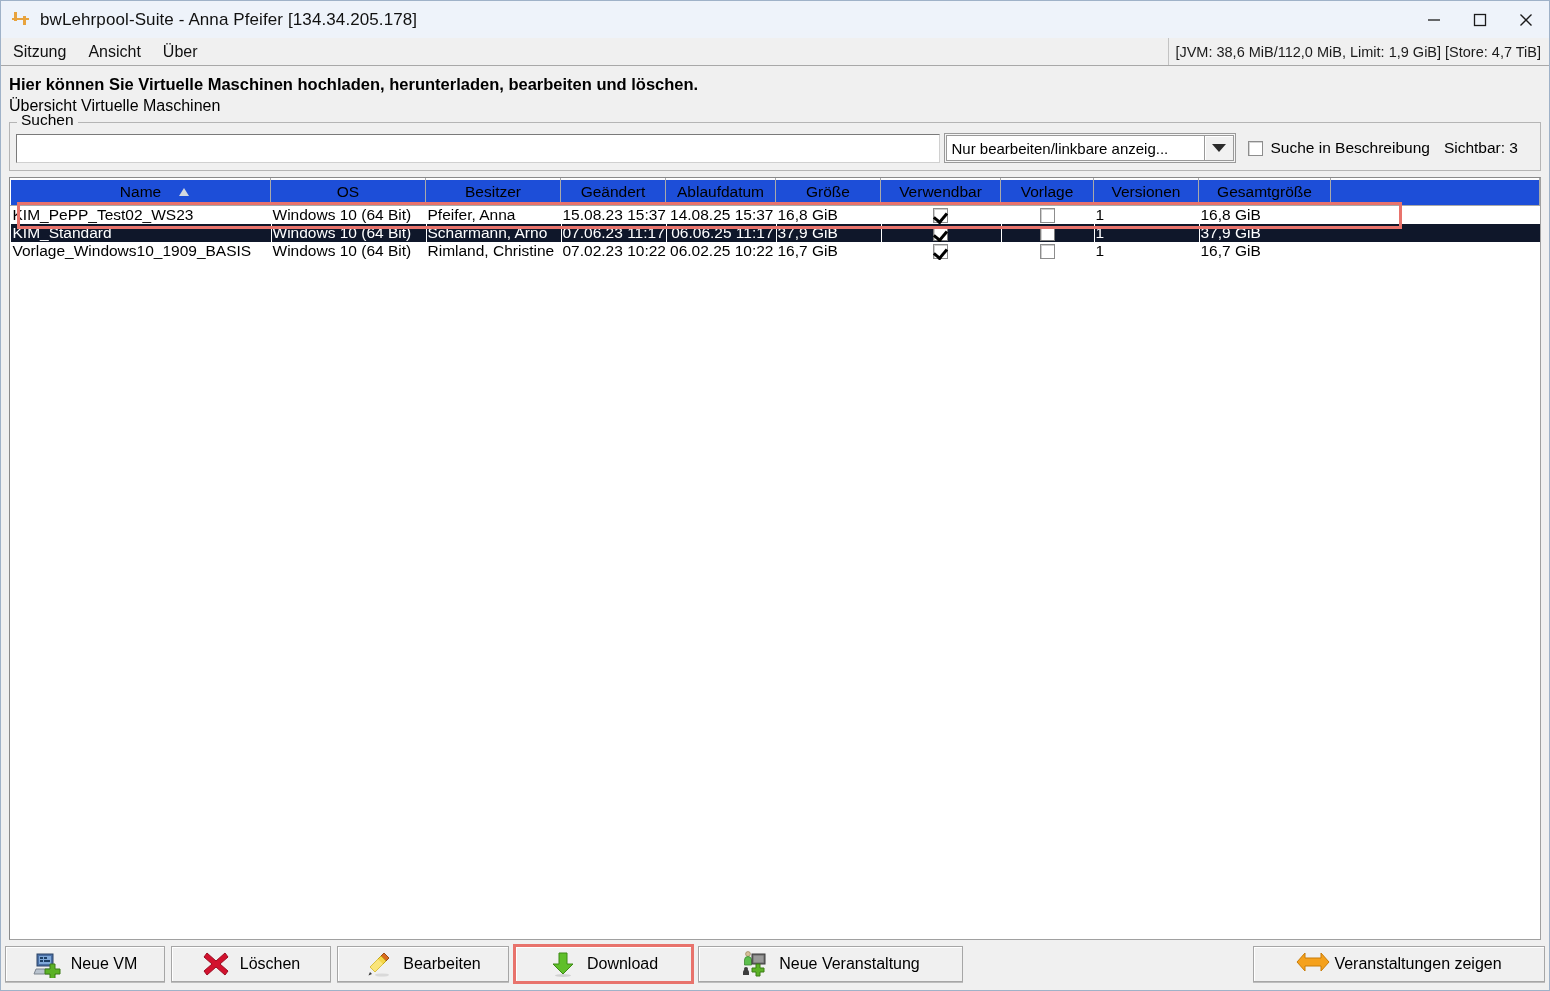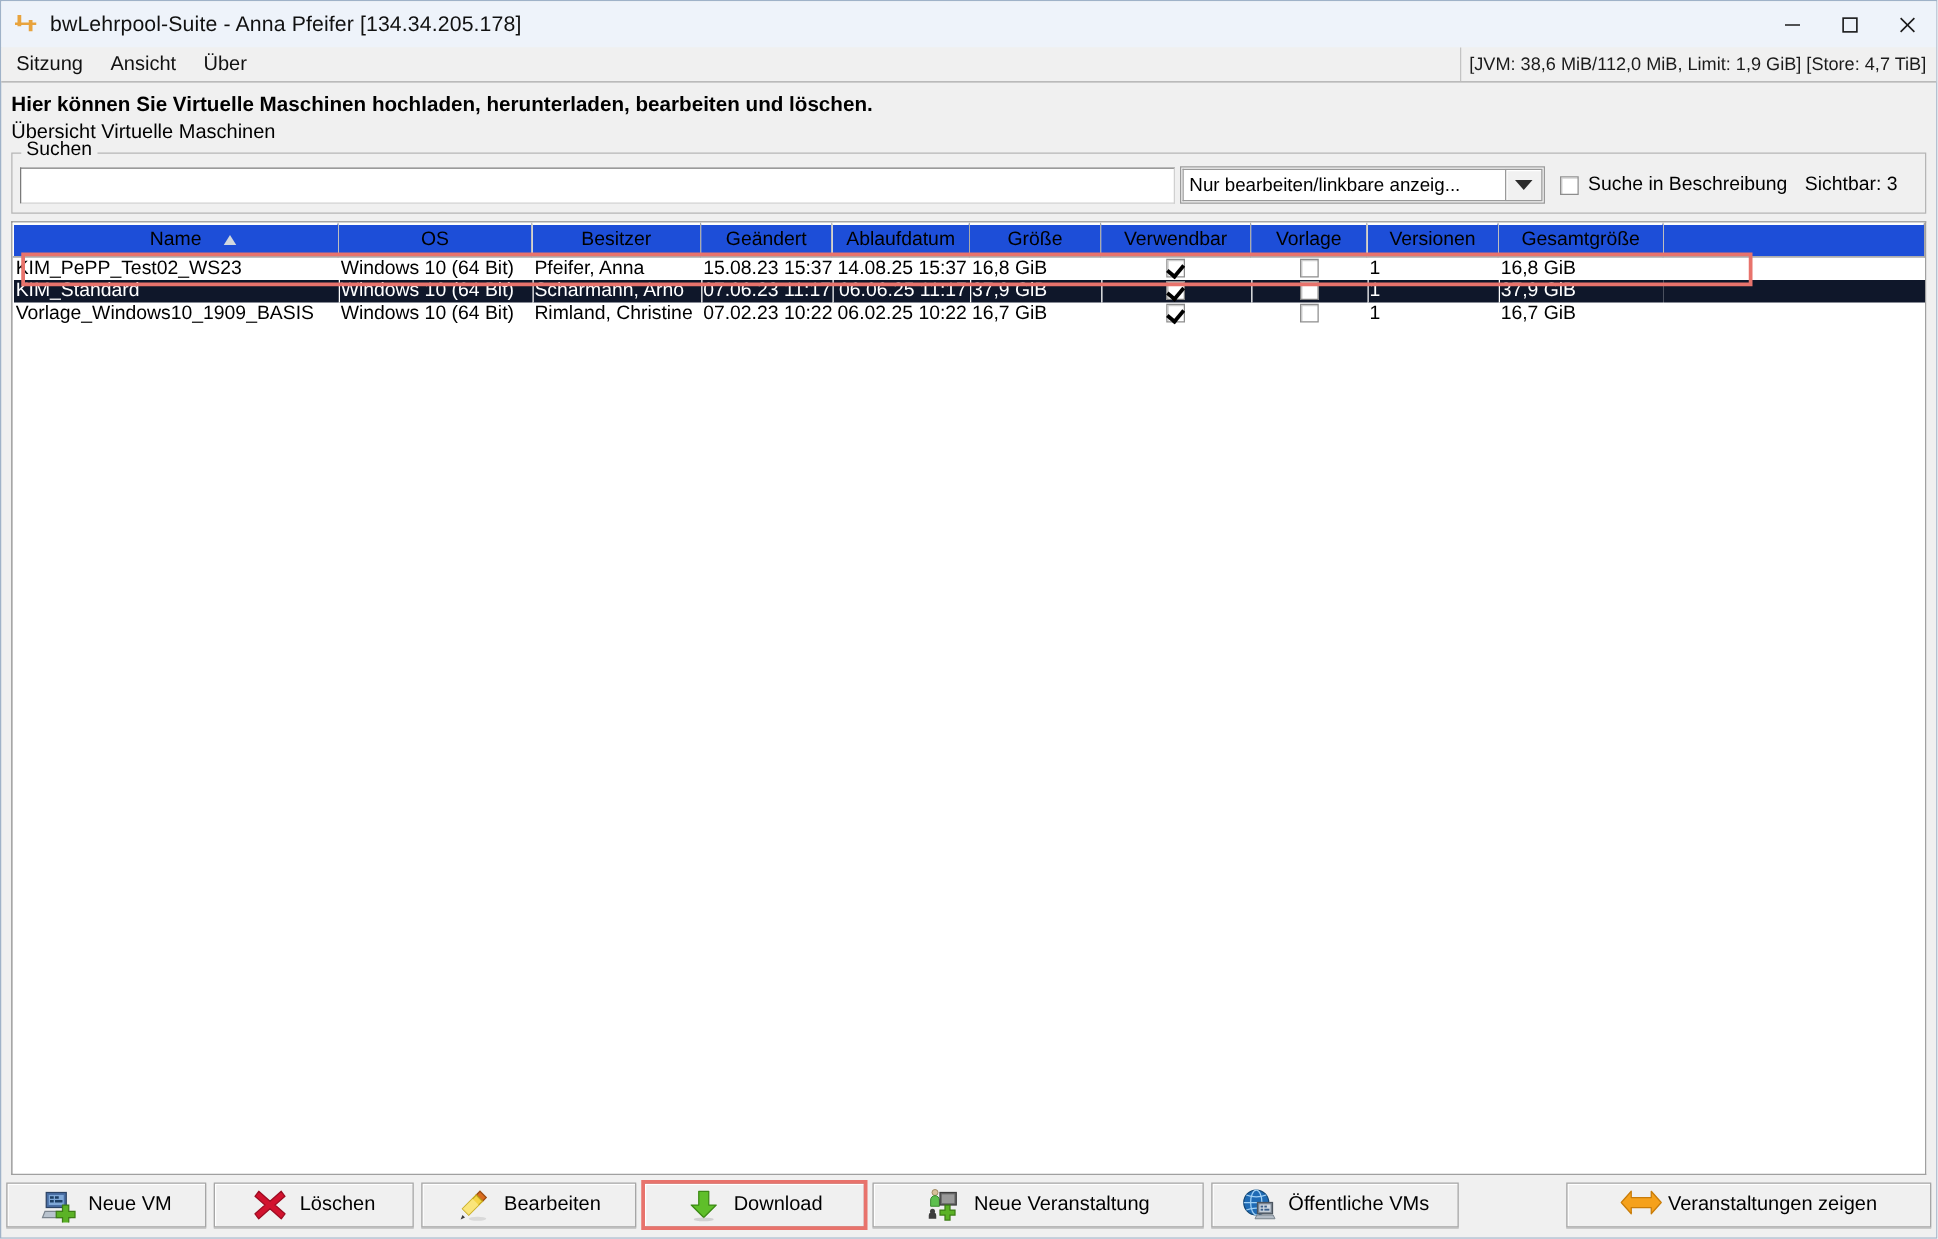--- a/index.html
+++ b/index.html
@@ -444,39 +444,20 @@
           <rect x="11" y="4" width="13" height="10" fill="#6b6b6b" stroke="#3d3d3d" stroke-width="1"></rect>
           <rect x="12.5" y="5.5" width="10" height="7" fill="#9a9a9a"></rect>
           <circle cx="5" cy="19" r="2" fill="#3d3d3d"></circle>
           <path d="M2 25 v-2.5 a3 3 0 0 1 6 0 v2.5 z" fill="#3d3d3d"></path>
           <path d="M15 14 h4 v4 h4 v4 h-4 v4 h-4 v-4 h-4 v-4 h4 z" fill="#5bb226" stroke="#3d7d16" stroke-width="1"></path>
         </svg>
       </span>
       <span>Neue Veranstaltung</span>
     </div>
 
-    <div class="tbtn" style="width:198px">
-      <span class="ic">
-        <svg width="28" height="28" viewBox="0 0 28 28">
-          <circle cx="12" cy="12" r="10" fill="#1f6bb5" stroke="#134775" stroke-width="1"></circle>
-          <ellipse cx="12" cy="12" rx="4.5" ry="10" fill="none" stroke="#9fd0f5" stroke-width="1"></ellipse>
-          <line x1="2" y1="12" x2="22" y2="12" stroke="#9fd0f5" stroke-width="1"></line>
-          <path d="M4 6 q8 3 16 0" fill="none" stroke="#9fd0f5" stroke-width="1"></path>
-          <path d="M4 18 q8 -3 16 0" fill="none" stroke="#9fd0f5" stroke-width="1"></path>
-          <rect x="13" y="12" width="12" height="9" fill="#7f8a96" stroke="#4c555f" stroke-width="1"></rect>
-          <rect x="14.5" y="13.5" width="9" height="6" fill="#cfd8e2"></rect>
-          <rect x="15.5" y="14.5" width="2" height="1.5" fill="#3b5f8a"></rect>
-            <rect x="18.5" y="14.5" width="2" height="1.5" fill="#3b5f8a"></rect>
-          <rect x="15.5" y="17" width="2" height="1.5" fill="#3b5f8a"></rect>
-            <rect x="18.5" y="17" width="4" height="1.5" fill="#3b5f8a"></rect>
-          <path d="M12.5 22 h13 l1.5 3 h-16 z" fill="#b3bcc6" stroke="#79838d" stroke-width=".8"></path>
-        </svg>
-      </span>
-      <span>Öffentliche VMs</span>
-    </div>
 
     <div class="spacer"></div>
 
     <div class="tbtn" style="width:292px">
       <span class="ic">
         <svg width="34" height="24" viewBox="0 0 34 24">
           <path d="M9 3 L9 8 L25 8 L25 3 L33 12 L25 21 L25 16 L9 16 L9 21 L1 12 Z" fill="#f5a11c" stroke="#c97c08" stroke-width="1" stroke-linejoin="round"></path>
         </svg>
       </span>
       <span>Veranstaltungen zeigen</span>

